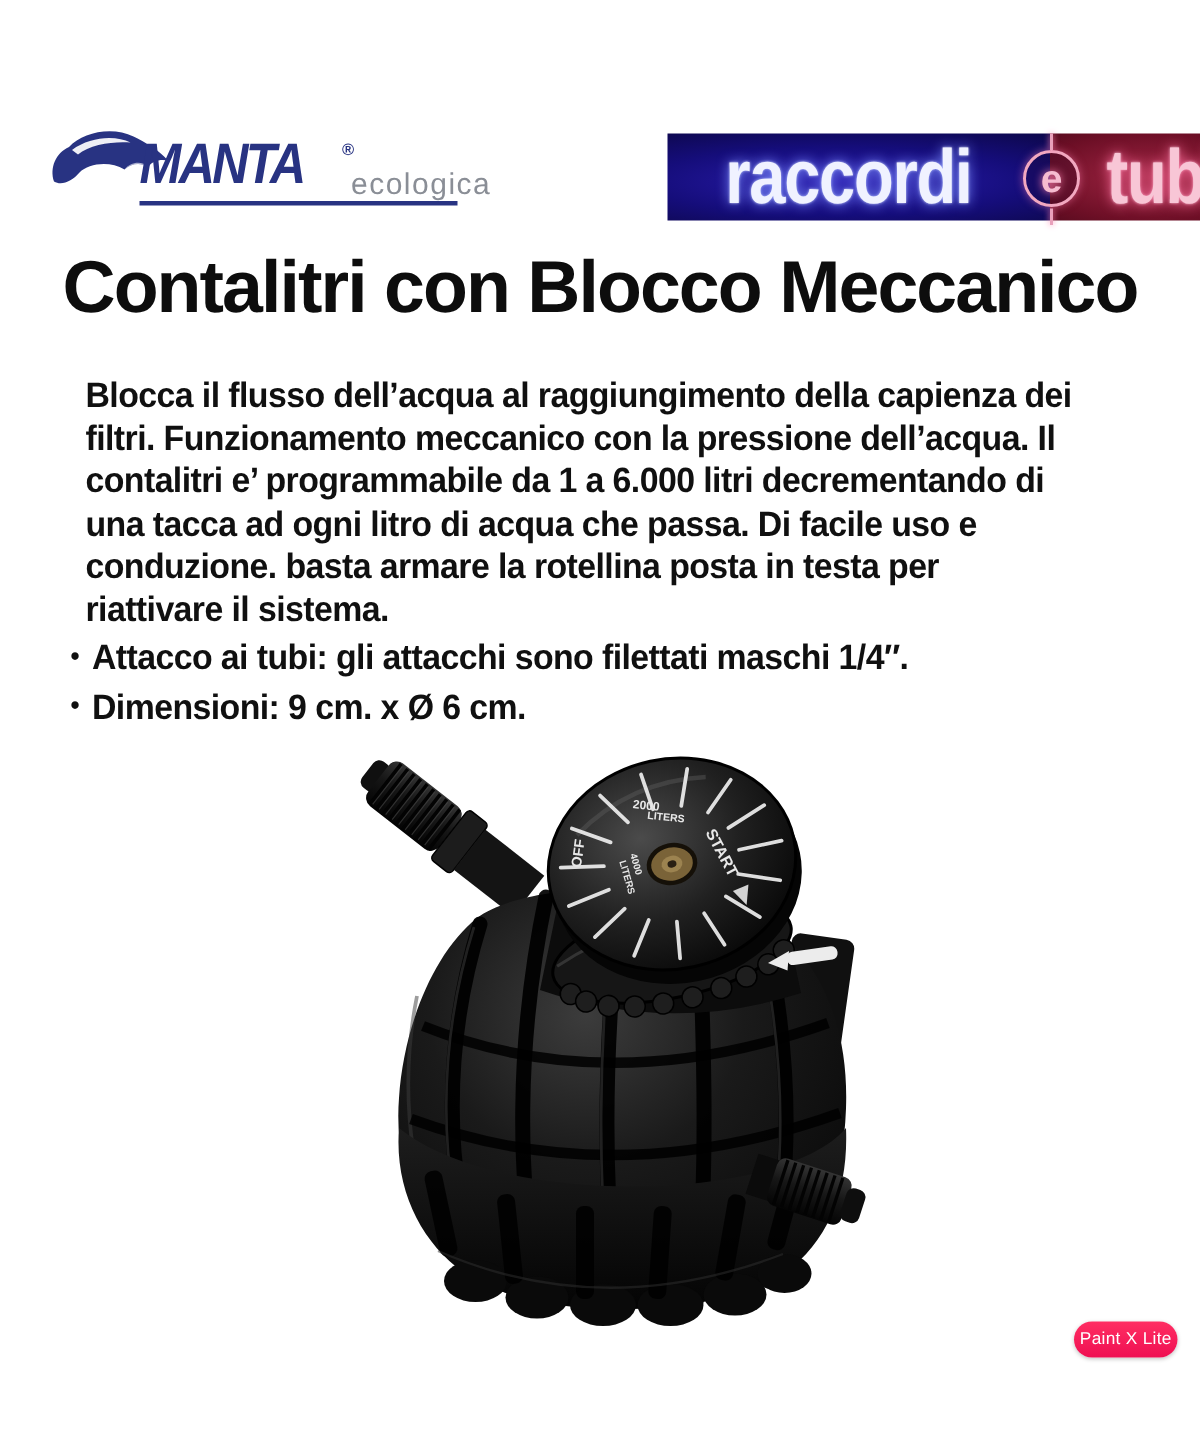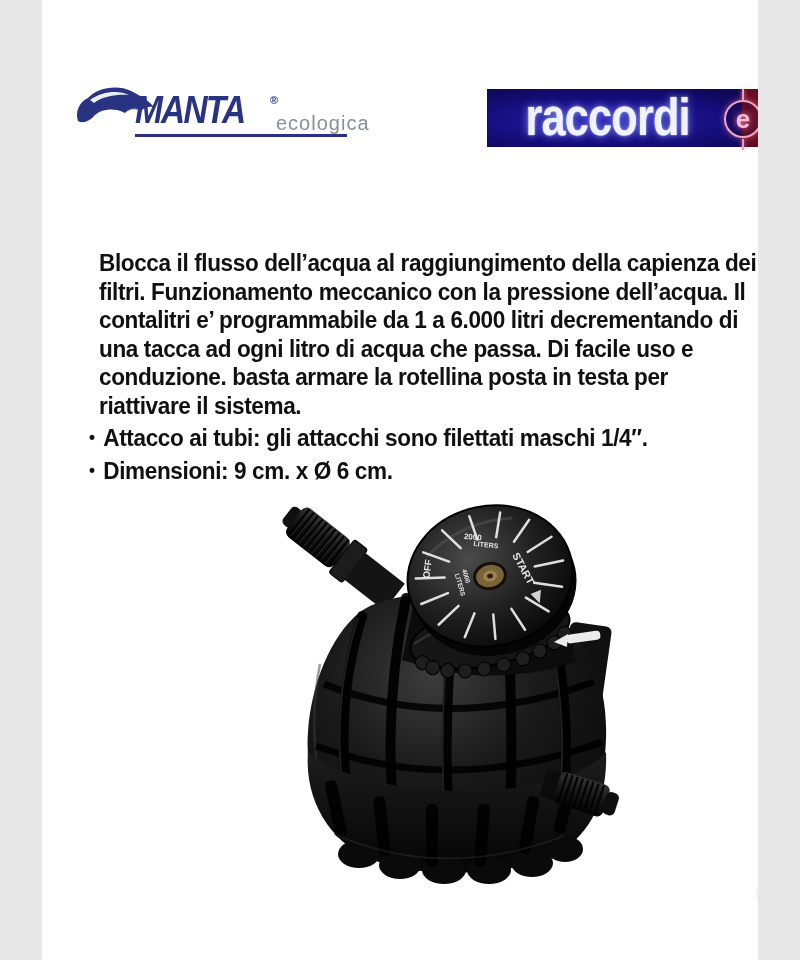--- a/index.html
+++ b/index.html
@@ -1,17 +1,17 @@
 <!DOCTYPE html>
 <html><head>
 <meta charset="utf-8">
 <style>
   html,body{margin:0;padding:0;background:#e8e8e8;}
   .page{
-    position:relative;width:716px;height:960px;margin:0 auto;background:#ffffff;
+    position:relative;width:800px;height:960px;margin:0 auto;background:#ffffff;
     overflow:hidden;font-family:"Liberation Sans",sans-serif;
   }
 
   
   .manta-logo{position:absolute;left:33px;top:84px;width:292px;height:58px;}
   .manta-ray{position:absolute;left:0;top:0;}
   .manta-brand{
     position:absolute;left:60px;top:8px;font-size:38px;font-weight:bold;font-style:italic;
     color:#283382;letter-spacing:-2px;transform:scaleX(.88);transform-origin:left top;
     white-space:nowrap;line-height:36px;
@@ -95,20 +95,21 @@
       <span class="rt-word">raccordi</span>
     </div>
     <div class="rt-red">
       <span class="rt-word">tubi</span>
     </div>
     <div class="rt-e">
       <span>e</span>
     </div>
   </div>
 
+  <h1 class="title">Contalitri con Blocco Meccanico</h1>
 
   <div class="desc">
     <div class="line">Blocca il flusso dell’acqua al raggiungimento della capienza dei</div>
     <div class="line">filtri. Funzionamento meccanico con la pressione dell’acqua. Il</div>
     <div class="line">contalitri e’ programmabile da 1 a 6.000 litri decrementando di</div>
     <div class="line">una tacca ad ogni litro di acqua che passa. Di facile uso e</div>
     <div class="line">conduzione. basta armare la rotellina posta in testa per</div>
     <div class="line">riattivare il sistema.</div>
   </div>
 

